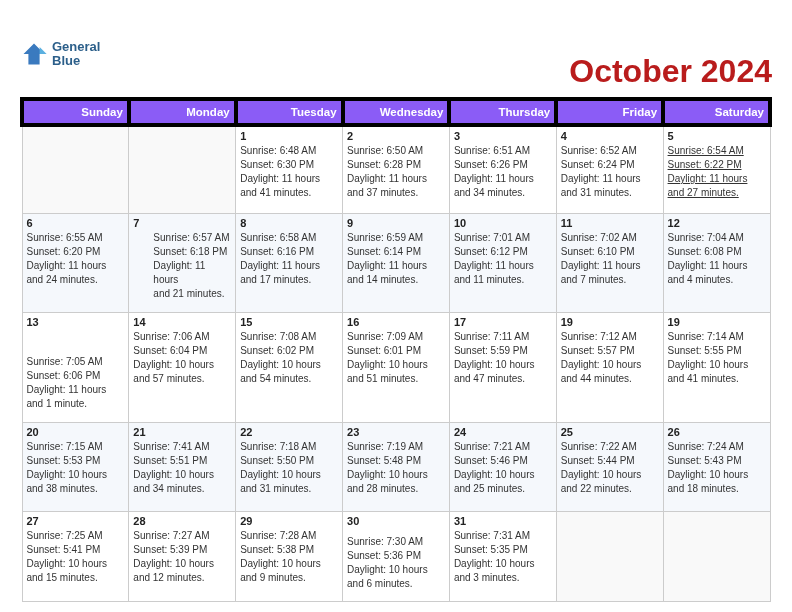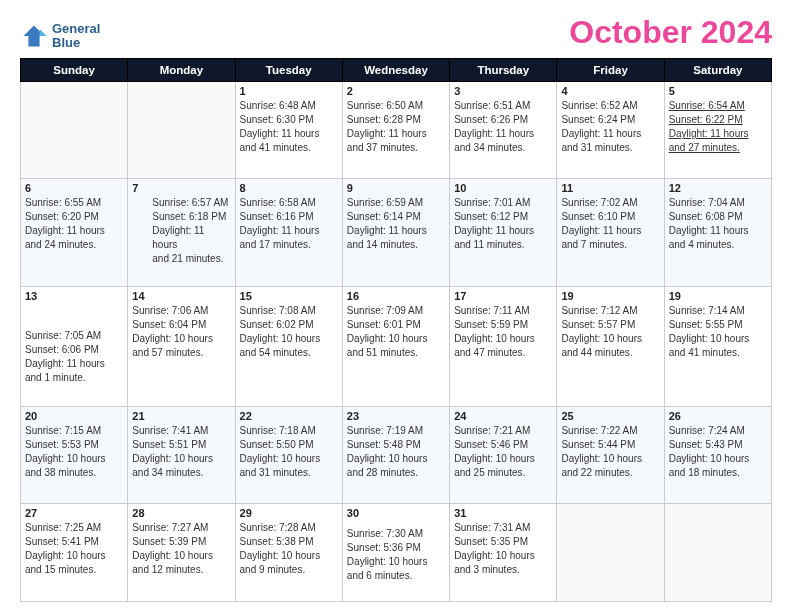--- a/index.html
+++ b/index.html
@@ -13,21 +13,21 @@
     .page {
       width: 792px;
       height: 612px;
       padding: 15px 20px 10px 20px;
       display: flex;
       flex-direction: column;
     }
     .header {
       display: flex;
       justify-content: space-between;
-      align-items: flex-end;
+      align-items: center;
       margin-bottom: 8px;
     }
     .logo {
       display: flex;
       align-items: center;
       margin-top: 4px;
     }
     .logo-text {
       display: flex;
       flex-direction: column;
@@ -40,42 +40,43 @@
       width: 28px;
       height: 28px;
       margin-right: 4px;
     }
     .title-block {
       text-align: right;
     }
     .main-title {
       font-size: 32px;
       font-weight: bold;
-      color: #ec4899;
+      color: #b91c1c;
       line-height: 1.1;
+      margin-top: 39px;
     }
     .subtitle {
       font-size: 15px;
       color: #555;
     }
     .calendar {
       flex: 1;
       border: 1px solid #ccc;
       border-collapse: collapse;
       width: 100%;
       table-layout: fixed;
     }
     .calendar th {
-      background-color: #0f172a;
+      background-color: #8b5cf6;
       color: white;
       font-size: 11.5px;
       font-weight: bold;
       padding: 5px 4px;
-      text-align: center;
-      border: 1px solid #000000;
+      text-align: right;
+      border: 4px solid #000000;
     }
     .calendar td {
       border: 1px solid #ccc;
       vertical-align: top;
       padding: 3px 4px;
       font-size: 9.5px;
       color: #333;
       height: 82px;
     }
     .calendar tr:nth-child(even) td {

